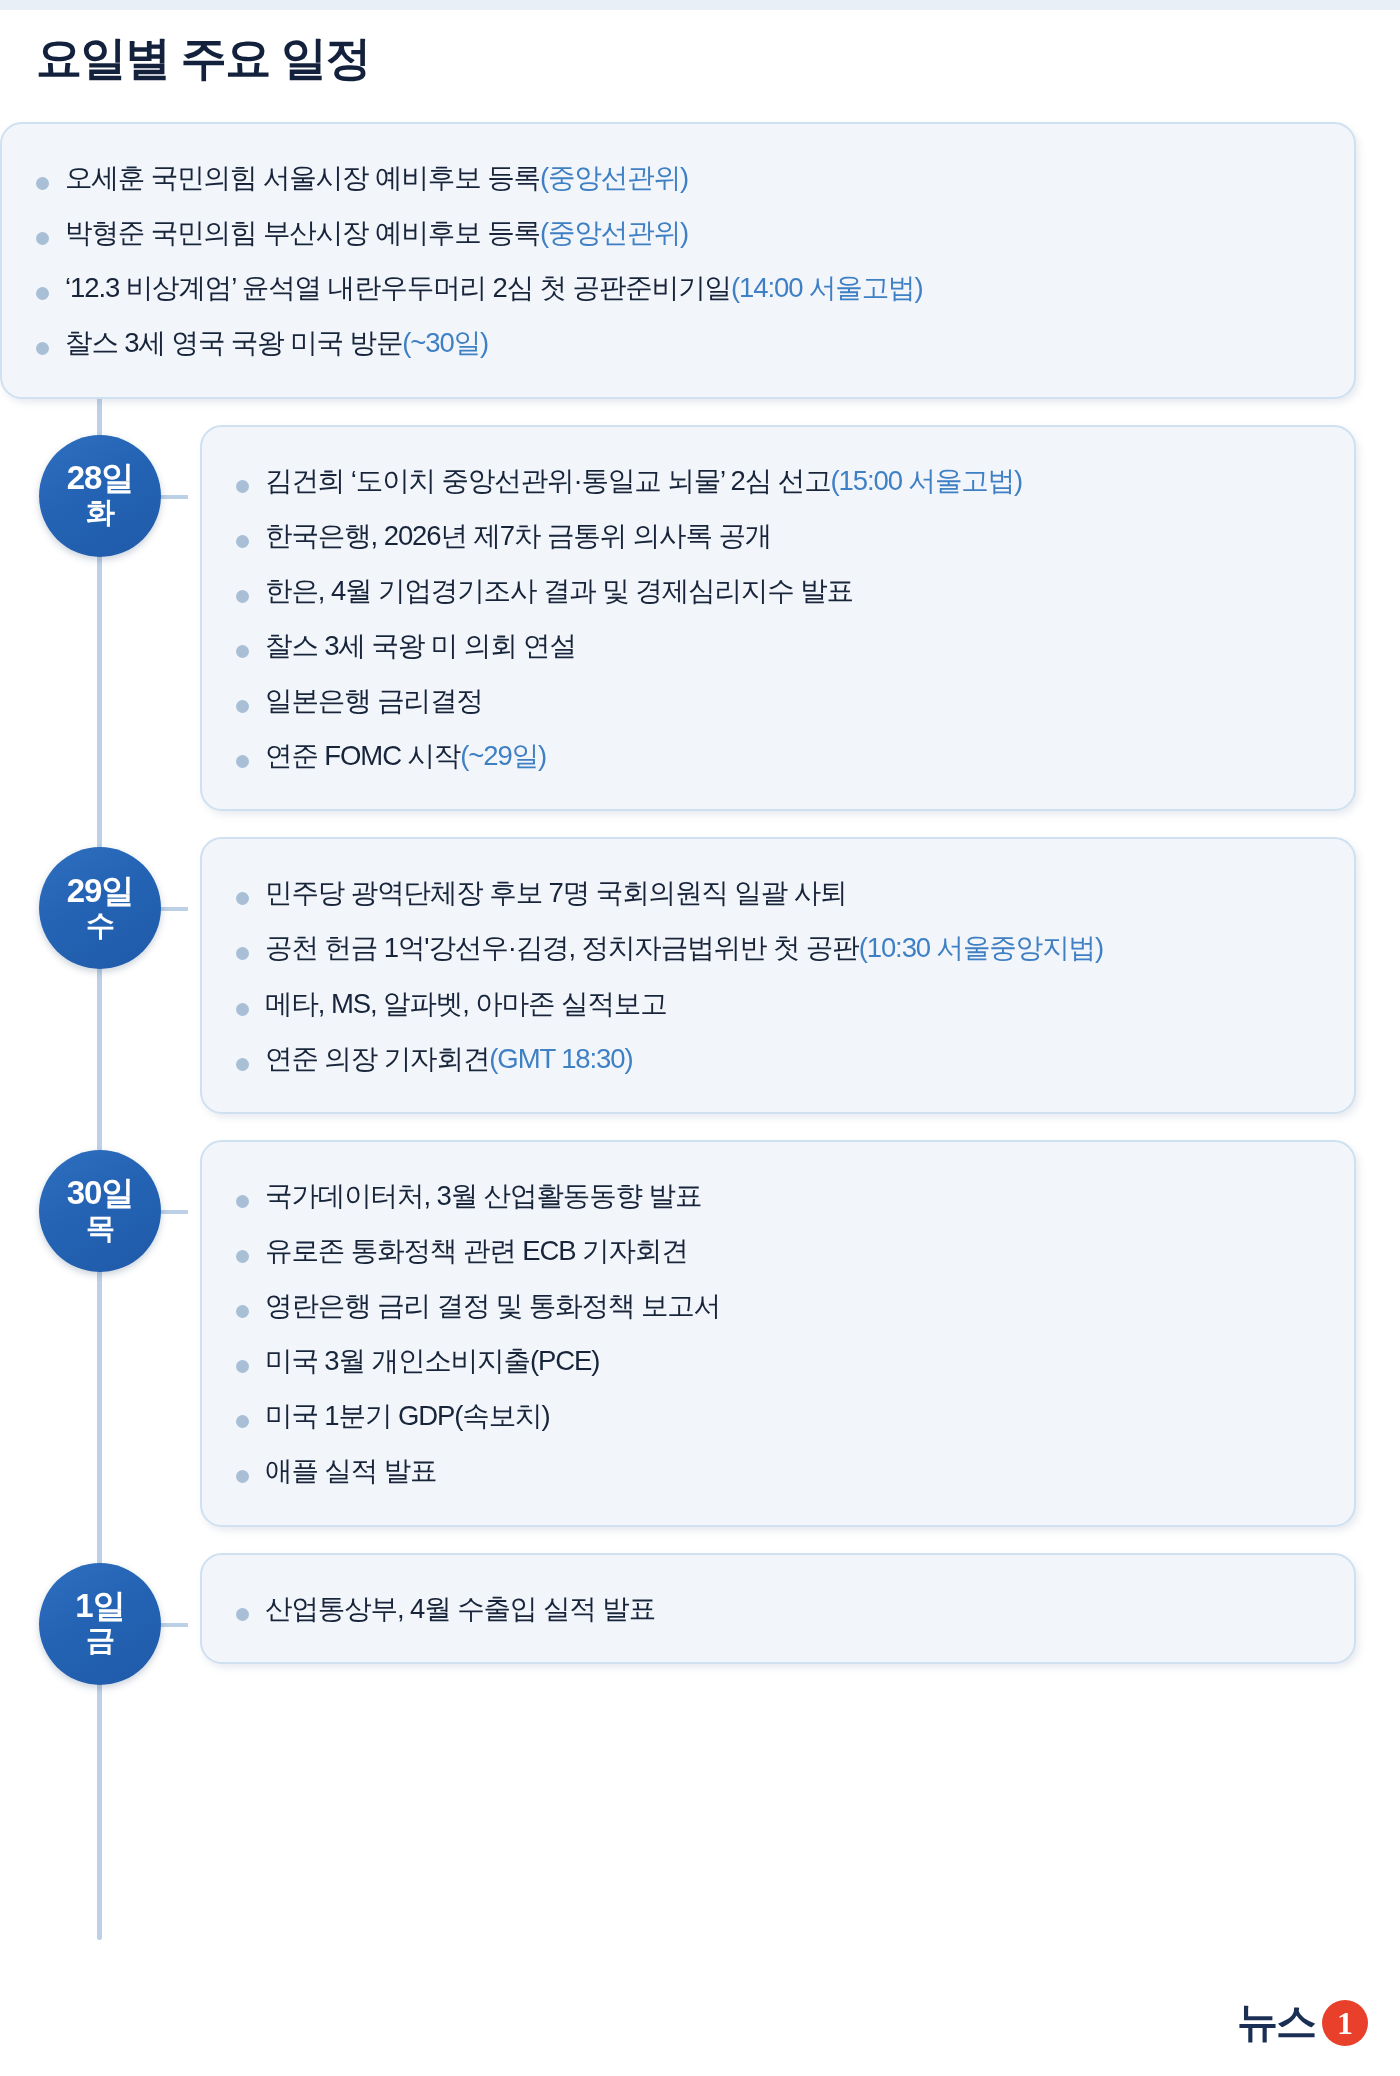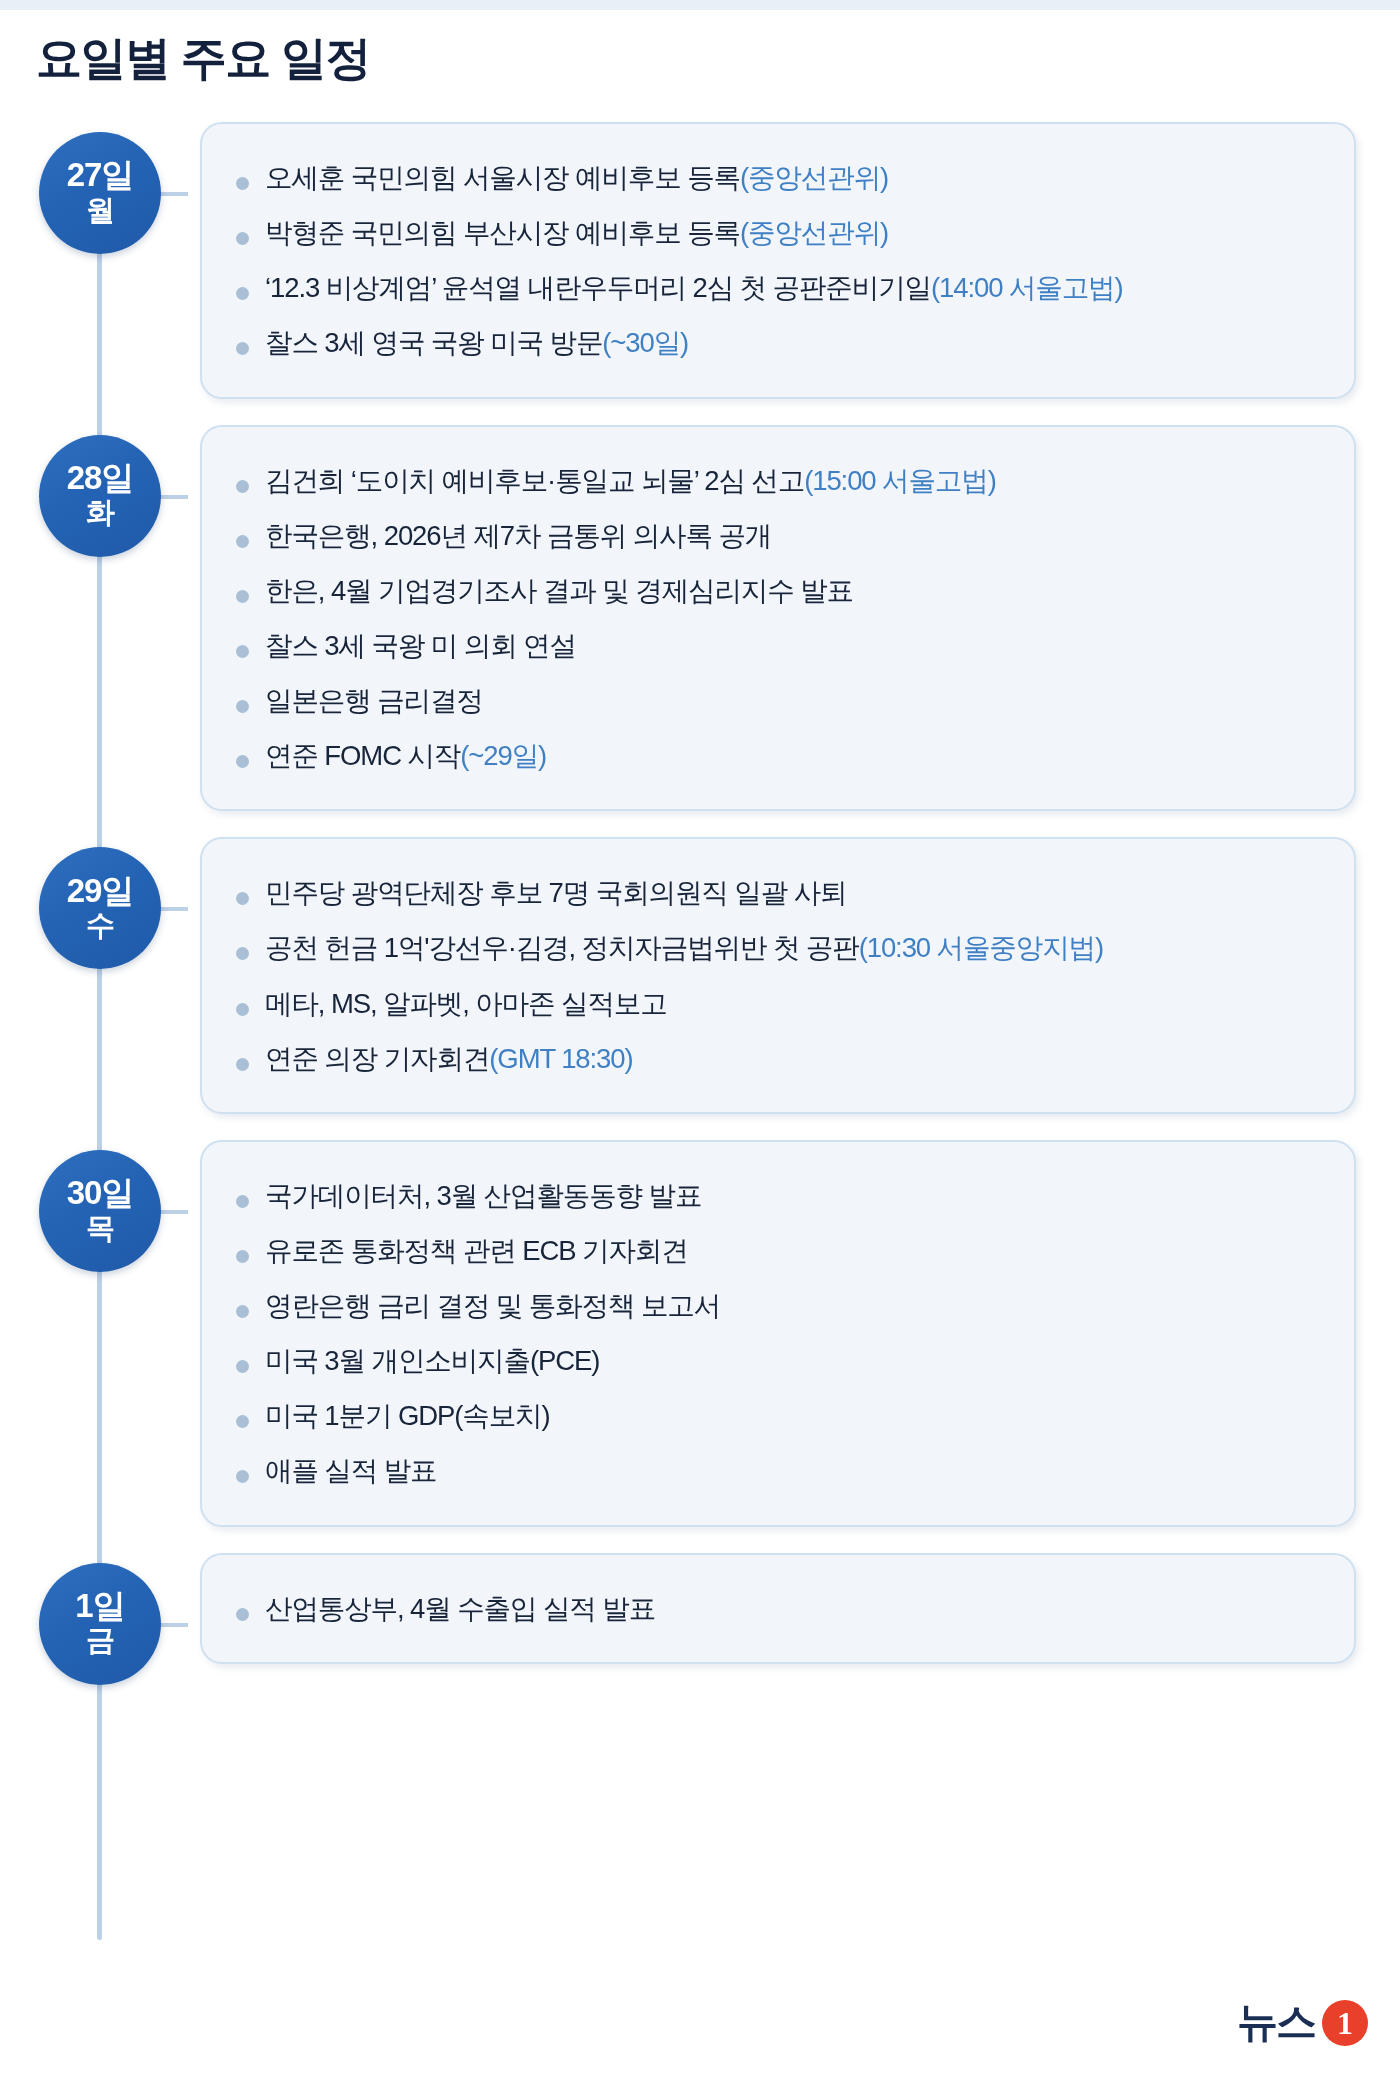--- a/index.html
+++ b/index.html
@@ -184,27 +184,20 @@
 
 <div class="page">
   <div class="top-bar"></div>
 
   <div class="title">요일별 주요 일정</div>
 
   <div class="timeline-line"></div>
 
   <div class="rows" id="rows">
       <div class="row">
-        <div class="badge-wrap">
-          <div class="badge">
-            <div class="d-day">27일</div>
-            <div class="d-dow">월</div>
-          </div>
-          <div class="connector"></div>
-        </div>
         <div class="card">
           <div class="item">
             <span class="bullet"></span>
             <span class="item-text"><span>오세훈 국민의힘 서울시장 예비후보 등록</span><span class="paren">(중앙선관위)</span></span>
           </div>
           <div class="item">
             <span class="bullet"></span>
             <span class="item-text"><span>박형준 국민의힘 부산시장 예비후보 등록</span><span class="paren">(중앙선관위)</span></span>
           </div>
           <div class="item">
@@ -221,21 +214,21 @@
         <div class="badge-wrap">
           <div class="badge">
             <div class="d-day">28일</div>
             <div class="d-dow">화</div>
           </div>
           <div class="connector"></div>
         </div>
         <div class="card">
           <div class="item">
             <span class="bullet"></span>
-            <span class="item-text"><span>김건희 ‘도이치 예비후보·통일교 뇌물’ 2심 선고</span><span class="paren">(15:00 서울고법)</span></span>
+            <span class="item-text"><span>김건희 ‘도이치 중앙선관위·통일교 뇌물’ 2심 선고</span><span class="paren">(15:00 서울고법)</span></span>
           </div>
           <div class="item">
             <span class="bullet"></span>
             <span class="item-text"><span>한국은행, 2026년 제7차 금통위 의사록 공개</span></span>
           </div>
           <div class="item">
             <span class="bullet"></span>
             <span class="item-text"><span>한은, 4월 기업경기조사 결과 및 경제심리지수 발표</span></span>
           </div>
           <div class="item">

